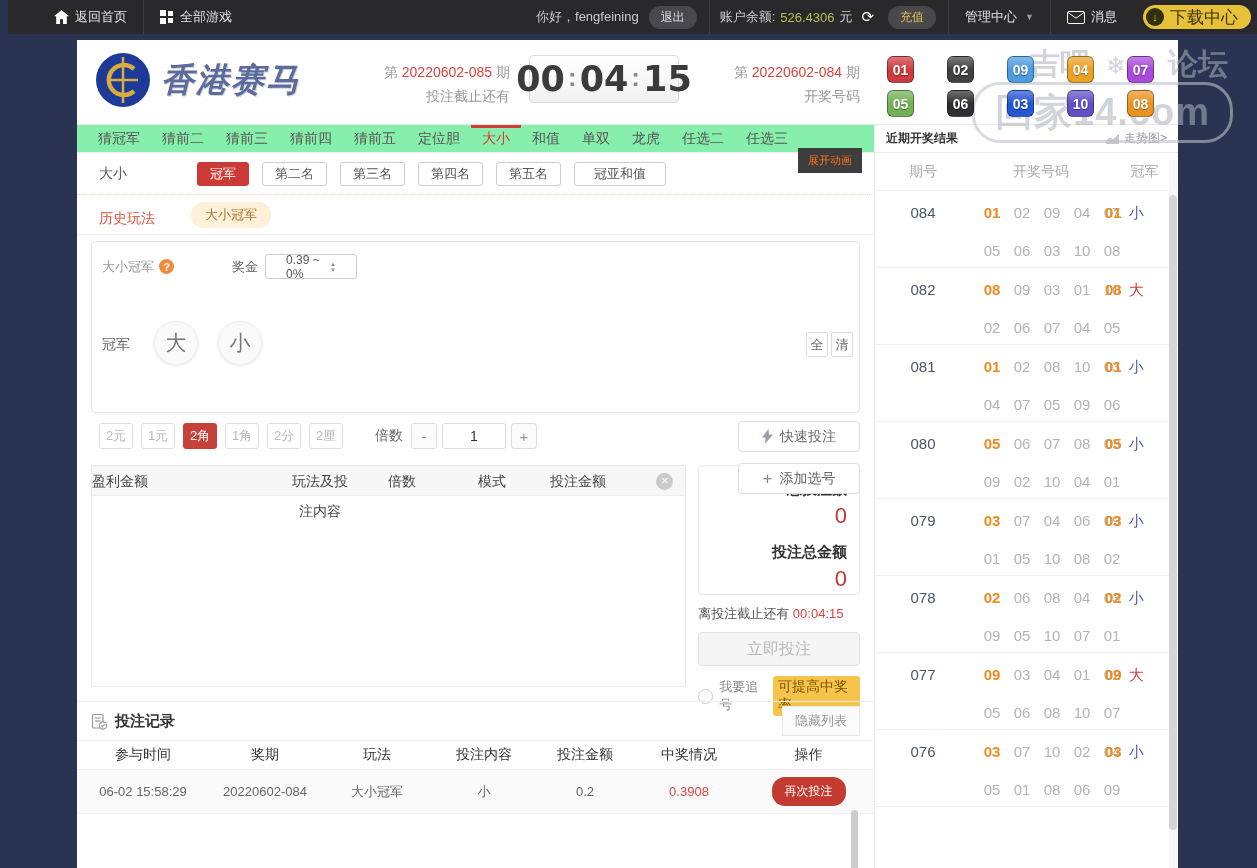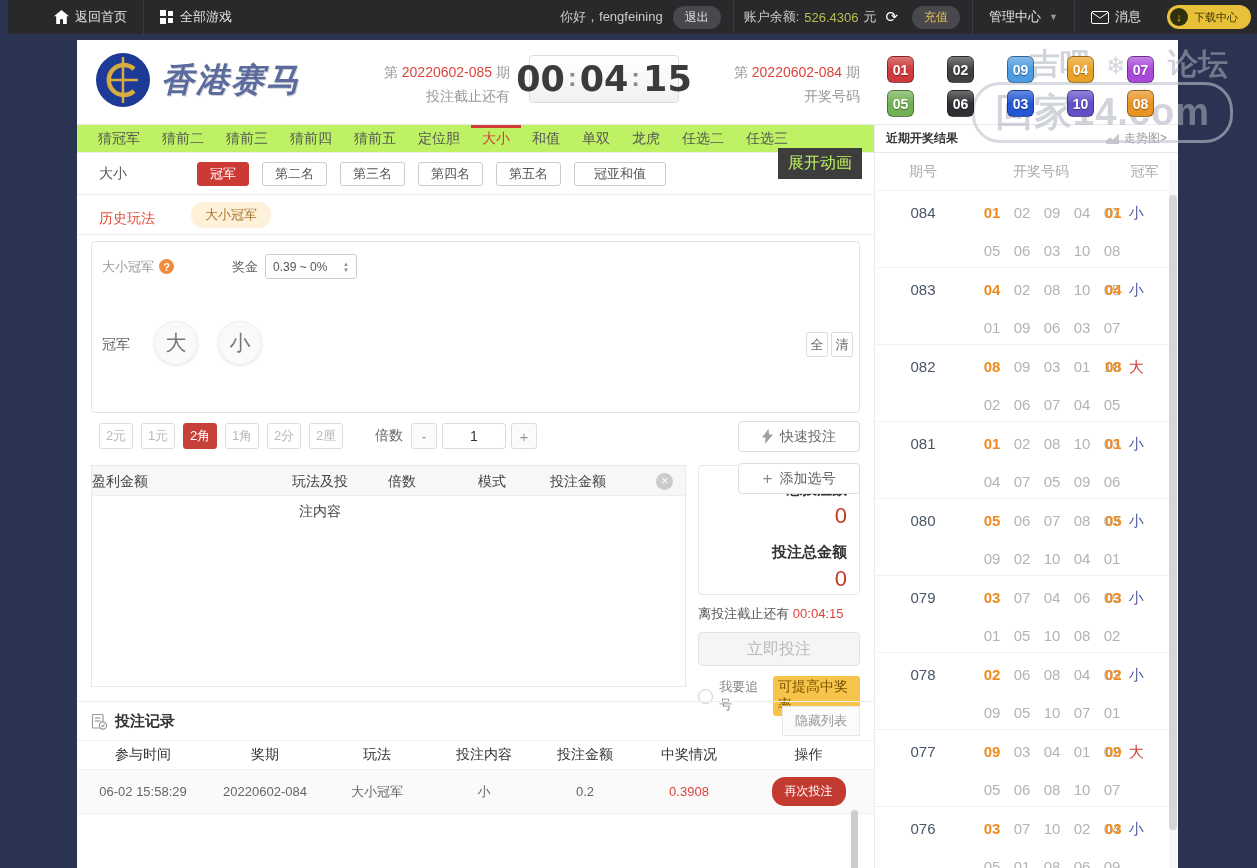--- a/index.html
+++ b/index.html
@@ -14,21 +14,21 @@
   .tb-sep { width:1px; height:34px; background:#3c3c40; }
   .tb-pill { background:#49494d; border-radius:12px; padding:3px 12px; font-size:12px; color:#e0e0e0; cursor:pointer; }
   .tb-pill.gold { color:#e4bf52; }
   .tb-greeting { color:#cbcbcb; font-size:13px; padding:0 10px 0 4px; }
   .tb-balance { display:flex; align-items:center; gap:5px; font-size:13px; color:#cbcbcb; padding:0 10px; }
   .tb-balance .val { color:#b9bf55; }
   .refresh-ic { color:#fff; font-size:15px; margin:0 4px; cursor:pointer; }
   .chev { color:#9a9a9a; font-size:9px; margin-left:2px; }
   .dl-pill { background:#e7c139; border-radius:13px; height:24px; display:flex; align-items:center; gap:6px; padding:0 13px 0 3px; margin-left:10px; cursor:pointer; }
   .dl-circle { width:18px; height:18px; border-radius:50%; background:#30300f; color:#e7c139; font-size:11px; display:flex; align-items:center; justify-content:center; }
-  .dl-pill span.txt { color:#3e3400; font-size:11px; }
+  .dl-pill span.txt { color:#3e3400; font-size:17px; }
 
   
   .wrapper { position:absolute; left:77px; top:40px; width:1101px; height:828px; background:#fff; }
 
   
   .hd { position:relative; height:85px; border-bottom:1px solid #e9e9e9; }
   .logo { position:absolute; left:18px; top:12px; display:flex; align-items:center; gap:10px; }
   .brand { font-size:33px; font-weight:bold; font-style:italic; color:#5b6b9d; letter-spacing:2px; text-shadow:1px 1px 0 #d5d5d5; }
   .period-blk { position:absolute; width:175px; text-align:right; font-size:14px; color:#999; line-height:24px; top:20px; }
   .period-blk .red { color:#d9453c; }
@@ -48,45 +48,45 @@
   .wm-s1 { left:226px; top:12px; font-size:24px; }
   .wm-s2 { left:258px; top:46px; font-size:15px; }
   .wm-box { position:absolute; left:92px; top:42px; border:3px solid rgba(188,193,203,.6); border-radius:28px; padding:2px 20px; font-size:38px; font-weight:bold; letter-spacing:1px; }
 
   
   .cols { display:flex; height:743px; }
   .leftcol { width:798px; border-right:1px solid #ebebeb; position:relative; overflow:hidden; }
   .sidebar { flex:1; position:relative; overflow:hidden; }
 
   
-  .tabbar { height:28px; display:flex; padding-left:10px; border-bottom:1px solid #eee; position:relative; background:#bef264; }
+  .tabbar { height:28px; display:flex; padding-left:10px; border-bottom:1px solid #eee; position:relative; background:#86efac; }
   .tab { padding:0 11px; font-size:14px; color:#555; line-height:27px; cursor:pointer; position:relative; }
   .tab.active { color:#cf3d36; }
   .tab.active::before { content:""; position:absolute; left:0; right:0; top:0; height:3px; background:#cf3d36; }
-  .expand-btn { position:absolute; right:12px; top:-5px; background:#3d3d3d; color:#bef264; font-size:16px; padding:5px 10px; cursor:pointer; z-index:3; }
+  .expand-btn { position:absolute; right:12px; top:-5px; background:#3d3d3d; color:#f97316; font-size:11px; padding:5px 10px; cursor:pointer; z-index:3; }
 
   
   .subnav { height:42px; display:flex; align-items:center; padding-left:22px; border-bottom:1px dotted #f0d8b8; }
   .subnav .lbl { font-size:14px; color:#555; margin-right:70px; }
   .pill { height:24px; padding:0 12px; border:1px solid #ccc; border-radius:3px; font-size:13px; color:#555; display:flex; align-items:center; margin-right:13px; cursor:pointer; background:#fff; }
   .pill.wide { padding:0 19px; }
   .pill.active { background:#cb3a34; border-color:#cb3a34; color:#fff; }
 
   
   .playrow { height:40px; display:flex; align-items:center; padding-left:22px; border-bottom:1px solid #eee; }
   .playrow .hist { color:#e0503c; font-size:14px;margin-top:8px; }
   .play-tag { margin-left:36px; background:#fdf1da; color:#a9742a; border-radius:12px; padding:4px 14px; font-size:13px; cursor:pointer; }
 
   
   .bonus-panel { margin:6px 14px 0; height:172px; border:1px solid #e4e4e4; border-radius:4px; position:relative; }
   .bp-row1 { position:absolute; left:10px; top:12px; display:flex; align-items:center; }
   .bp-play { font-size:13px; color:#999; }
   .qicon { width:15px; height:15px; border-radius:50%; background:#f08a3c; color:#fff; font-size:11px; font-weight:bold; display:flex; align-items:center; justify-content:center; margin-left:5px; }
   .bp-bonus-lbl { font-size:13px; color:#666; margin-left:58px; margin-right:7px; }
-  .selbox { width:92px; height:25px; border:1px solid #ccc; border-radius:3px; display:flex; align-items:center; justify-content:space-between; padding:0 7px; font-size:12px; color:#555; cursor:pointer; background:#fff; }
+  .selbox { width:92px; height:25px; border:1px solid #ccc; border-radius:3px; display:flex; align-items:center; justify-content:space-between; padding:0 20px; font-size:12px; color:#555; cursor:pointer; background:#fff; }
   .spin { display:flex; flex-direction:column; font-size:6px; color:#888; line-height:6px; }
   .bp-lbl2 { position:absolute; left:10px; top:94px; font-size:14px; color:#666; }
   .circle-btn { position:absolute; top:79px; width:44px; height:44px; border-radius:50%; background:#fafafa; border:1px solid #efefef; box-shadow:0 1px 3px rgba(0,0,0,.1); color:#777; font-size:21px; display:flex; align-items:center; justify-content:center; cursor:pointer; }
   .cb-da { left:62px; } .cb-xiao { left:126px; }
   .allclear { position:absolute; right:6px; top:90px; display:flex; gap:3px; }
   .sq-btn { width:22px; height:25px; border:1px solid #ddd; background:#fff; color:#666; font-size:13px; display:flex; align-items:center; justify-content:center; cursor:pointer; border-radius:2px; }
 
   
   .amount { position:relative; padding:10px 14px 0 22px; }
   .chips-row { display:flex; align-items:center; }
@@ -423,26 +423,20 @@
           <div class="side-th">冠军</div>
         </div>
       <div>
           <div class="res-row">
             <div class="res-period">084</div>
             <div class="res-line l1"><span class="num first">01</span><span class="num">02</span><span class="num">09</span><span class="num">04</span><span class="num">07</span></div>
             <div class="res-line l2"><span class="num">05</span><span class="num">06</span><span class="num">03</span><span class="num">10</span><span class="num">08</span></div>
             <div class="res-champ"><span class="cnum">01</span><span class="csize" style="color: rgb(74, 85, 162);">小</span></div>
           </div>
           <div class="res-row">
-            <div class="res-period">083</div>
-            <div class="res-line l1"><span class="num first">04</span><span class="num">02</span><span class="num">08</span><span class="num">10</span><span class="num">05</span></div>
-            <div class="res-line l2"><span class="num">01</span><span class="num">09</span><span class="num">06</span><span class="num">03</span><span class="num">07</span></div>
-            <div class="res-champ"><span class="cnum">04</span><span class="csize" style="color: rgb(74, 85, 162);">小</span></div>
-          </div>
-          <div class="res-row">
             <div class="res-period">082</div>
             <div class="res-line l1"><span class="num first">08</span><span class="num">09</span><span class="num">03</span><span class="num">01</span><span class="num">10</span></div>
             <div class="res-line l2"><span class="num">02</span><span class="num">06</span><span class="num">07</span><span class="num">04</span><span class="num">05</span></div>
             <div class="res-champ"><span class="cnum">08</span><span class="csize" style="color: rgb(207, 61, 61);">大</span></div>
           </div>
           <div class="res-row">
             <div class="res-period">081</div>
             <div class="res-line l1"><span class="num first">01</span><span class="num">02</span><span class="num">08</span><span class="num">10</span><span class="num">03</span></div>
             <div class="res-line l2"><span class="num">04</span><span class="num">07</span><span class="num">05</span><span class="num">09</span><span class="num">06</span></div>
             <div class="res-champ"><span class="cnum">01</span><span class="csize" style="color: rgb(74, 85, 162);">小</span></div>

